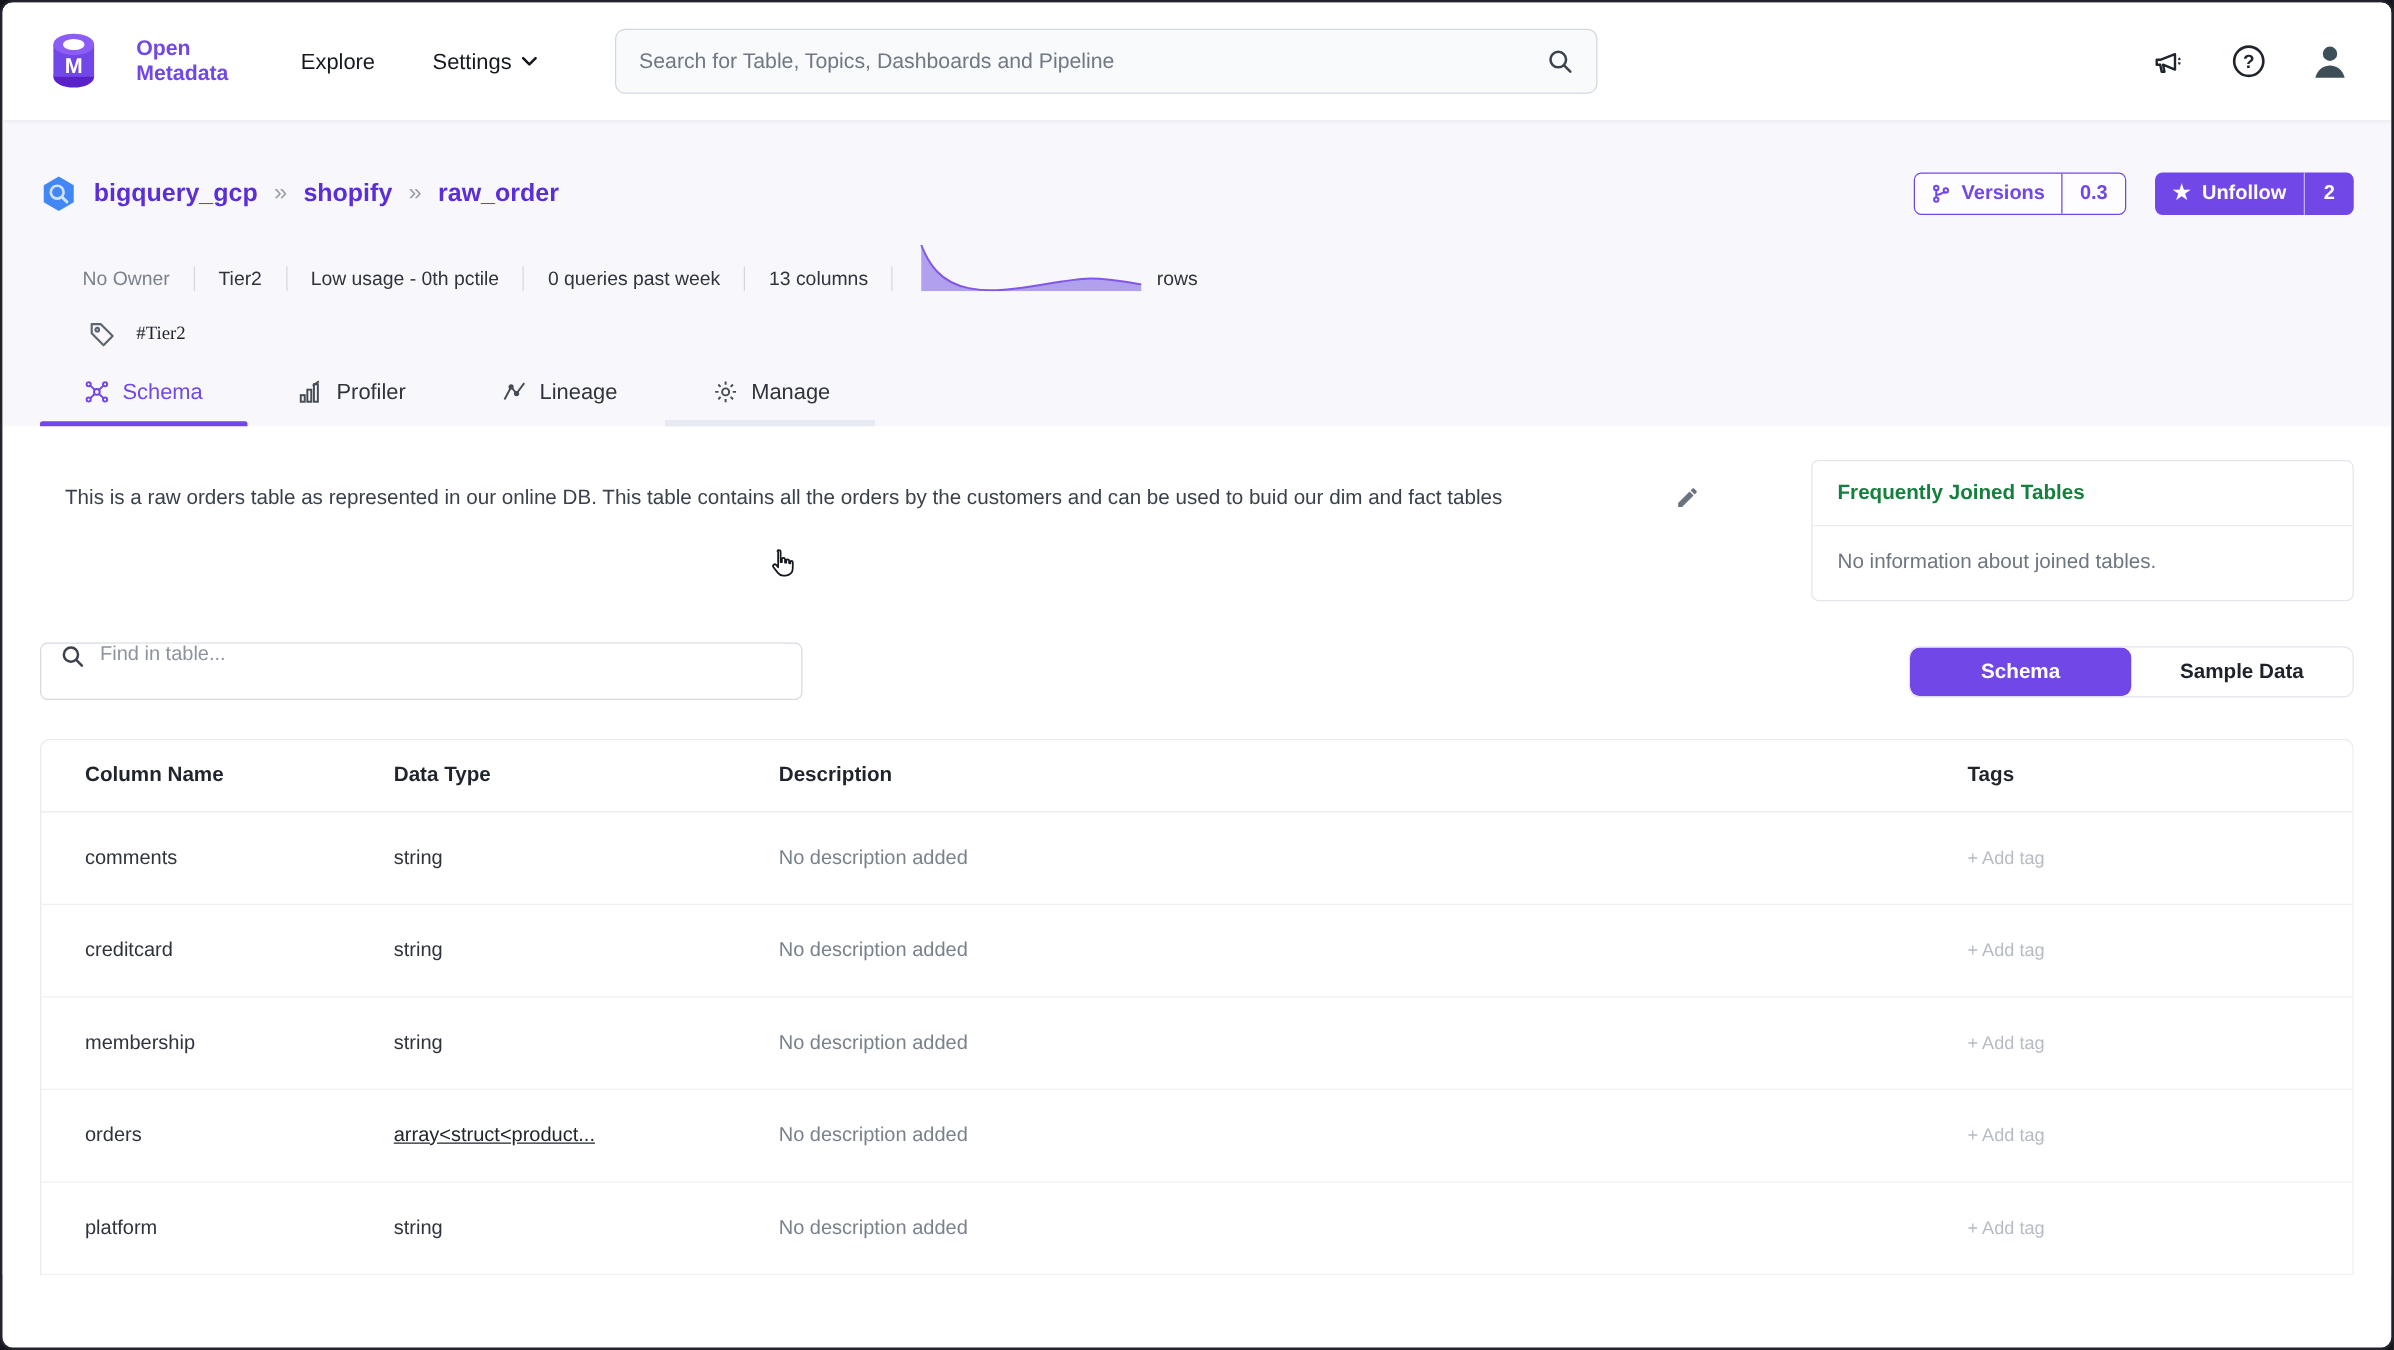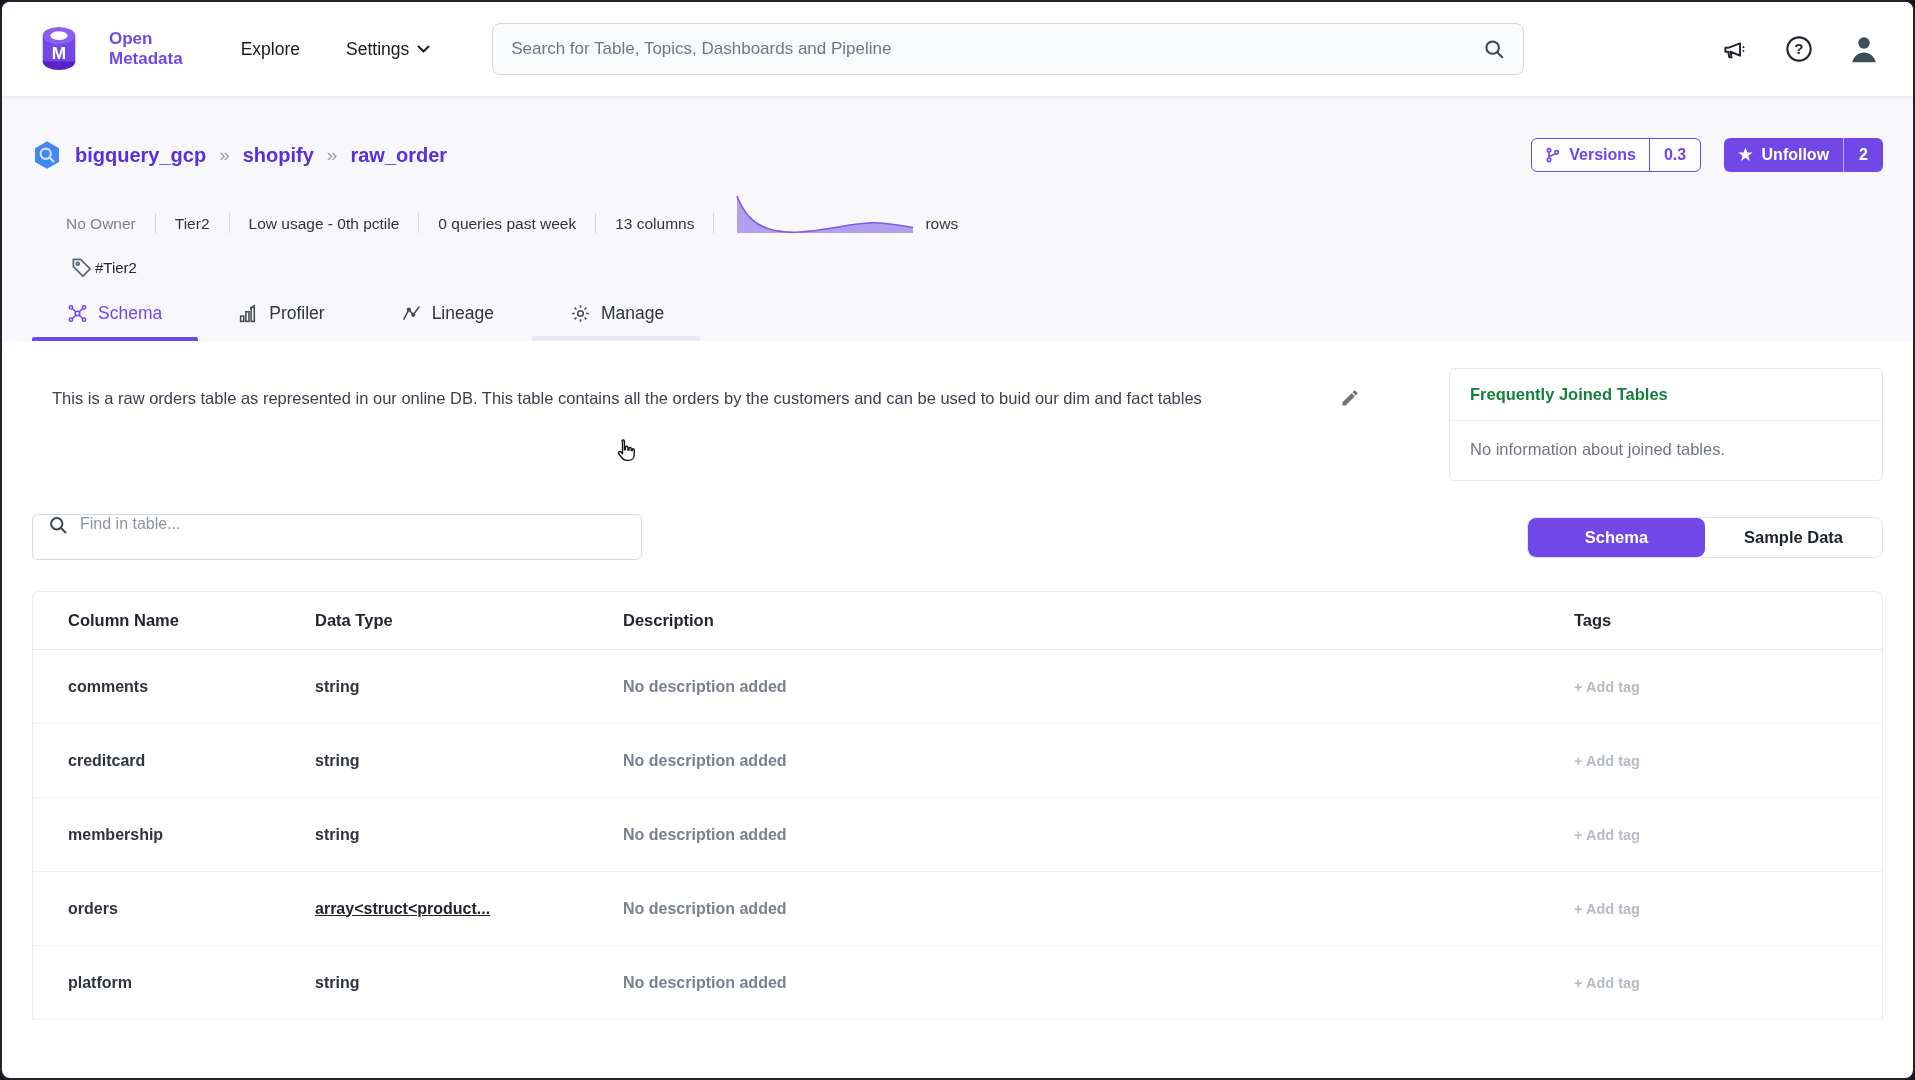--- a/index.html
+++ b/index.html
@@ -6,21 +6,21 @@
   html,body { width:1915px; height:1080px; background:#15151d; }
   body { font-family:"Liberation Sans", sans-serif; }
   .screen { width:1915px; height:1080px; background:#fff; border:2px solid #23232e; border-radius:10px; overflow:hidden; position:relative; }
 
   
   .topnav { height:94px; background:#fff; display:flex; align-items:center; padding:0 34px; box-shadow:0 1px 4px rgba(20,20,40,.10); position:relative; z-index:5; }
   .logo { display:flex; align-items:center; gap:11px; }
   .logo-text { color:#7147E8; font-weight:700; font-size:17px; line-height:20px;margin-left:16px; }
   .nav-links { display:flex; align-items:center; gap:46px; margin-left:58px; }
   .nav-link { font-size:17.5px; color:#15181f; cursor:pointer; display:flex; align-items:center; gap:8px; }
-  .searchbar { margin-left:62px; width:1032px; height:52px; background:#f8fafc; border:1px solid #d3d8df; border-radius:8px; display:flex; align-items:center; padding:0 18px; }
+  .searchbar { margin-left:62px; width:786px; height:52px; background:#f8fafc; border:1px solid #d3d8df; border-radius:8px; display:flex; align-items:center; padding:0 18px; }
   .searchbar input { flex:1; border:none; outline:none; background:transparent; font-size:17px; color:#2b313b; font-family:"Liberation Sans",sans-serif; }
   .searchbar input::placeholder { color:#707884; }
   .nav-icons { margin-left:auto; display:flex; align-items:center; gap:36px; }
 
   
   .page-head { background:#f8f8fc; padding:0 30px; position:relative; }
   .crumb-row { display:flex; align-items:center; padding-top:42px; }
   .crumb-row .bq { margin-right:13px; display:flex; }
   .crumb-link { color:#5b2ed8; font-size:20px; font-weight:600; text-decoration:none; cursor:pointer; }
   .crumb-sep { color:#9aa1ab; font-size:19px; margin:0 13px; }
@@ -32,21 +32,21 @@
   .btn-follow .seg { padding:0 14px; display:flex; align-items:center; gap:9px; height:100%; }
   .btn-follow .seg.val { border-left:1px solid rgba(255,255,255,.55); padding:0 15px; }
   .star { font-size:16px; line-height:1; }
 
   .stats-row { display:flex; align-items:flex-end; margin-top:21px; font-size:15.5px; color:#2e333d; padding-left:34px; }
   .stat.muted { color:#79818d; }
   .stat-sep { width:1px; height:20px; background:#d3d7de; margin:0 19px; }
   .sparkline { margin:0 10px 0 2px; display:flex; align-items:flex-end; }
   .rows-label { font-size:15.5px; color:#2e333d; }
 
-  .tag-row { display:flex; align-items:center; gap:2px; margin-top:23px; padding-left:38px; }
+  .tag-row { display:flex; align-items:center; gap:16px; margin-top:23px; padding-left:38px;font-family:Liberation Serif, serif; }
   .tag-label { font-size:15px; font-weight:500; color:#21262e; }
 
   .tabs { display:flex; margin-top:24px; padding-left:35px; }
   .tab { display:flex; align-items:center; gap:10px; font-size:17.5px; color:#2e333d; padding-bottom:17px; margin-right:76px; position:relative; cursor:pointer; }
   .tab .ticon { color:#454c57; display:flex; }
   .tab.active { color:#7147E8; font-weight:500; }
   .tab.active .ticon { color:#7147E8; }
   .tab.active::after { content:""; position:absolute; left:-35px; right:-36px; bottom:0; height:4px; background:#7147E8; border-radius:2px 2px 0 0; }
   .tab.hovered::after { content:""; position:absolute; left:-38px; right:-36px; bottom:0; height:5px; background:#e7eaf2; }
   .cursor-hand { position:absolute; left:612px; top:341px; z-index:9; pointer-events:none; }
@@ -62,21 +62,21 @@
 
   .controls-row { display:flex; align-items:center; margin-top:33px; }
   .find-box { width:610px; height:46px; border:1px solid #d6dae0; border-radius:6px; background:#fff; display:flex; align-items:flex-start; padding:0 15px; gap:12px; }
   .find-box input { flex:1; border:none; outline:none; font-size:16px; color:#2b313b; font-family:"Liberation Sans",sans-serif; }
   .find-box input::placeholder { color:#8d939e; }
   .toggle { margin-left:auto; display:flex; height:41px; border:1px solid #e1e4ea; border-radius:8px; background:#fff; overflow:hidden; }
   .toggle-btn { min-width:177px; display:flex; align-items:center; justify-content:center; font-size:16.5px; font-weight:600; color:#1d222b; cursor:pointer; }
   .toggle-btn.active { background:#7147E8; color:#fff; border-radius:8px; }
 
   .schema-table { margin-top:31px; border:1px solid #e7eaef; border-bottom:none; border-radius:8px 8px 0 0; overflow:hidden; background:#fff; }
-  .thead, .trow { display:grid; grid-template-columns:247px 308px 951px 1fr; align-items:center; padding-left:35px;font-weight:bold; }
+  .thead, .trow { display:grid; grid-template-columns:247px 308px 951px 1fr; align-items:center; padding-left:35px; }
   .thead { height:58px; font-size:16.5px; font-weight:700; color:#1f242d; border-bottom:1px solid #e6e9ee; }
   .trow { height:74px; font-size:16px; color:#2e333d; border-bottom:1px solid #eef0f4; }
   .cell-name { font-size:16px; color:#2e333d; }
   .cell-type { color:#2e333d; }
   .cell-type.linkish { text-decoration:underline; cursor:pointer; color:#21262e; }
   .cell-desc { color:#79818d; }
   .cell-tag { color:#b6bbc4; font-size:14.5px; cursor:pointer; }
 </style>
 </head>
 <body>

